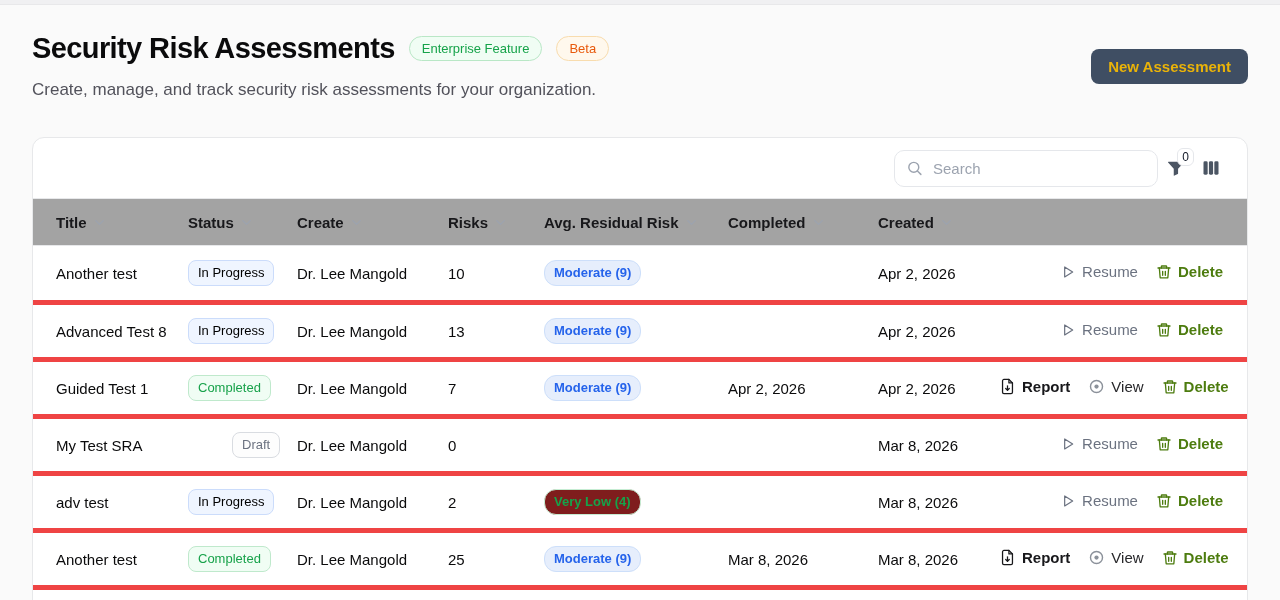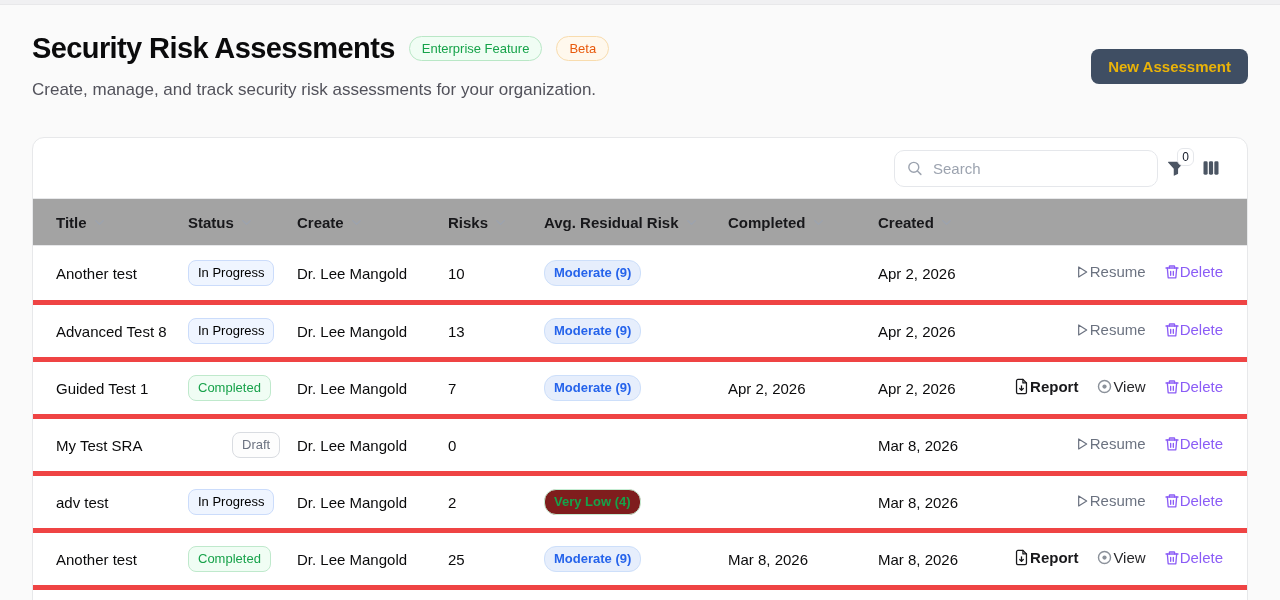--- a/index.html
+++ b/index.html
@@ -102,30 +102,30 @@
 
   .risk-badge {
     display: inline-block; font-size: 13px; font-weight: 700;
     padding: 3px 9px; border-radius: 12px; line-height: 1.35;
   }
   .v-moderate { color: #2563eb; background: #e6eefc; border: 1px solid #cddffa; }
   .v-very-low { color: #16a34a; background: #7f1d1d; border: 1px solid #c5ecd2; }
 
   .actions-wrap { display: inline-flex; align-items: center; gap: 18px; }
   .action-btn {
-    display: inline-flex; align-items: center; 
+    display: inline-flex; align-items: center; gap: 6px;
     background: none; border: none; padding: 0; cursor: pointer;
     font-family: inherit; font-size: 15px; line-height: 1;
   }
   .action-btn svg { flex: 0 0 auto; }
   .action-resume { color: #6b7280; font-weight: 500; }
   .action-report { color: #18181b; font-weight: 600; }
   .action-view   { color: #27272a; font-weight: 400; }
   .action-view .ico { color: #8b919a; }
-  .action-delete { color: #8b5cf6; font-weight: 400; }
+  .action-delete { color: #4d7c0f; font-weight: 700; }
 </style>
 </head>
 <body>
 
 <div class="top-strip"></div>
 
 <header class="page-header">
   <div>
     <div class="title-row">
       <h1 class="page-title">Security Risk Assessments</h1>

